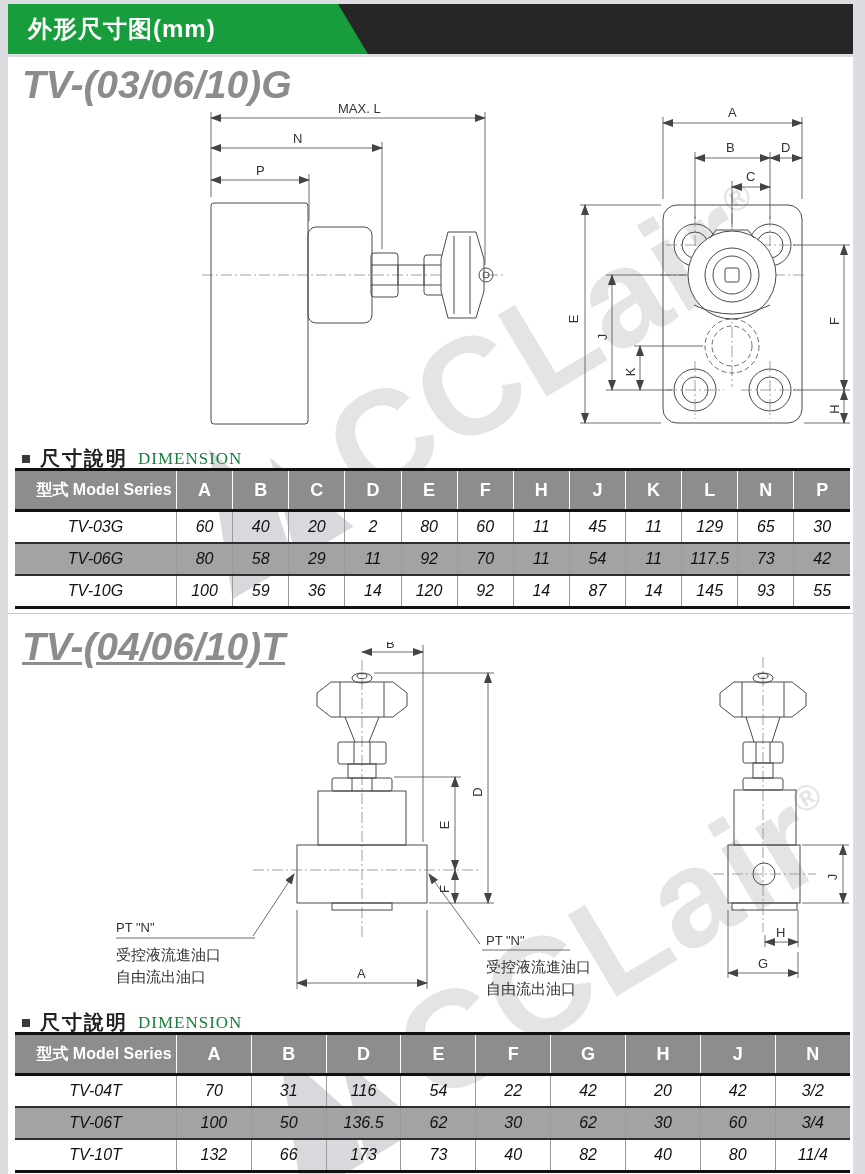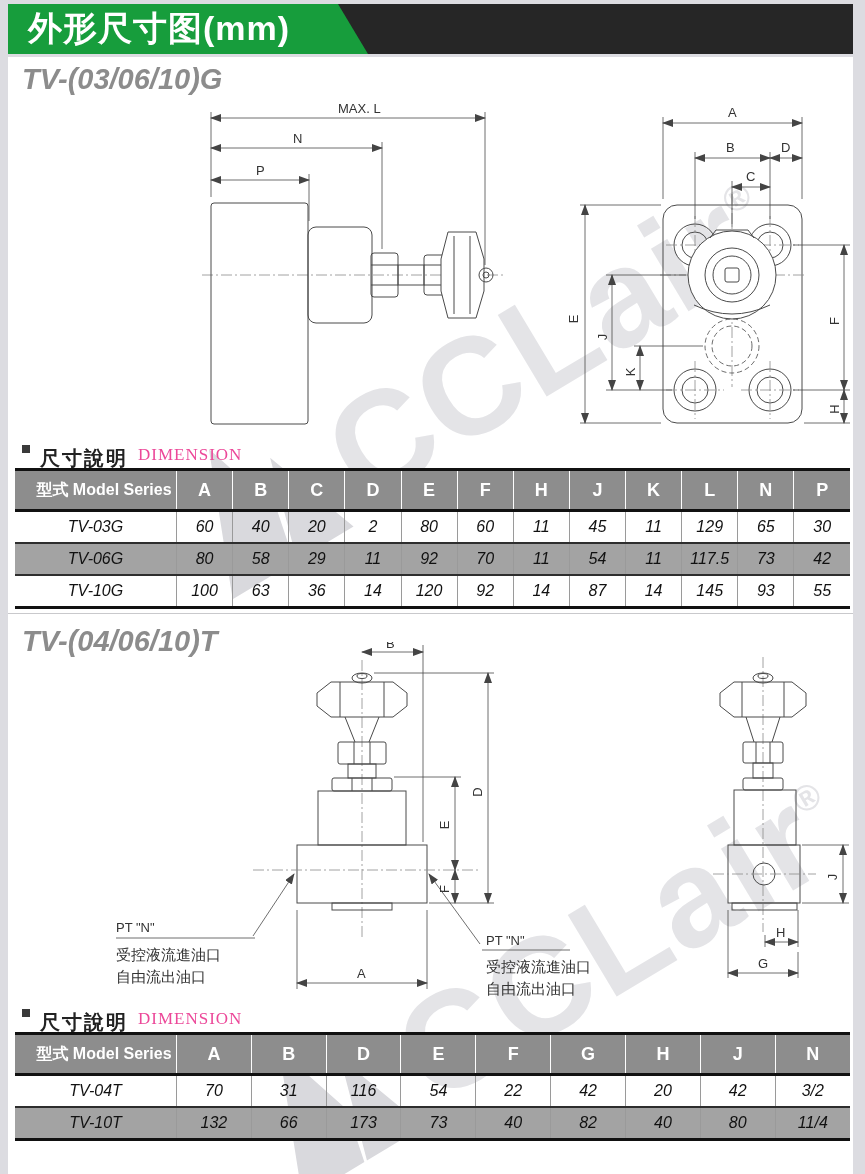--- a/index.html
+++ b/index.html
@@ -2,45 +2,45 @@
 <html><head>
 <meta charset="utf-8">
 <style>
   html,body{margin:0;padding:0;}
   body{width:865px;height:1174px;background:#dcdce1;font-family:"Liberation Sans",sans-serif;position:relative;overflow:hidden;}
   .page{position:absolute;inset:0;}
   
   .band{position:absolute;left:8px;top:4px;width:845px;height:50px;background:#262626;z-index:3;}
   .band-green{position:absolute;left:0;top:0;width:365px;height:50px;background:#179d3c;
               clip-path:polygon(0 0,330px 0,360px 100%,0 100%);}
-  .band-title{position:absolute;left:20px;top:50%;transform:translateY(-50%);font-size:34px;font-weight:bold;color:#fff;letter-spacing:1px;text-align:right;}
+  .band-title{position:absolute;left:20px;top:50%;transform:translateY(-50%);font-size:24px;font-weight:bold;color:#fff;letter-spacing:1px;text-align:right;}
   
   .content{position:absolute;left:8px;top:57px;width:845px;height:1117px;background:#fff;overflow:hidden;}
-  .sec-title{position:absolute;left:14px;font-size:29px;font-weight:bold;font-style:italic;color:#8c8c8c;z-index:2;}
+  .sec-title{position:absolute;left:14px;font-size:39px;font-weight:bold;font-style:italic;color:#8c8c8c;z-index:2;}
   .divider{position:absolute;left:0;top:556px;width:845px;height:1px;background:#c9c9cc;z-index:2;}
   
   .wm{position:absolute;white-space:nowrap;transform:rotate(-31deg);transform-origin:0 50%;z-index:0;color:#e4e4e7;display:flex;align-items:center;gap:14px;}
   .wm .wm-text{font-size:138px;font-weight:bold;letter-spacing:2px;line-height:150px;}
   .wm sup{font-size:36px;vertical-align:60px;}
   .wm svg{display:block;}
   
   .drawing{position:absolute;left:0;z-index:1;}
   .ln{stroke:#4a4a4a;stroke-width:1;fill:none;}
   .lnf{stroke:#4a4a4a;stroke-width:1;fill:#fff;}
   .cl{stroke:#8a8a8a;stroke-width:0.8;fill:none;stroke-dasharray:11 3 2 3;}
   .dsh{stroke:#5a5a5a;stroke-width:0.9;fill:none;stroke-dasharray:5 3;}
   .dim{stroke:#4a4a4a;stroke-width:0.8;fill:none;}
   .dlb{font-size:13px;fill:#333;}
   .plb{font-size:13px;fill:#333;}
   .zlb{font-size:15px;fill:#333;}
   
-  .dim-note{position:absolute;left:14px;z-index:2;display:flex;gap:10px;}
+  .dim-note{position:absolute;left:14px;z-index:2;display:flex;align-items:center;gap:10px;}
   .dim-note .sq{width:8px;height:8px;background:#3a3a3a;display:inline-block;}
   .dim-note .zh{font-size:20px;color:#222;letter-spacing:2px;font-weight:bold;}
-  .dim-note .en{font-family:"Liberation Serif",serif;font-size:17px;color:#ec4899;letter-spacing:1px;}
+  .dim-note .en{font-family:"Liberation Serif",serif;font-size:17px;color:#15803d;letter-spacing:1px;}
   
   table.dims{position:absolute;left:7px;width:835px;border-collapse:collapse;table-layout:fixed;z-index:2;
              border-top:3px solid #111;border-bottom:3px solid #111;background:transparent;}
   table.dims th{background:#8d8d8d;color:#fff;font-size:18px;font-weight:bold;height:36px;
                 border-left:1px solid #fdfdfd;border-bottom:3px solid #111;}
   table.dims th.model{font-size:16px;}
   table.dims th:first-child{border-left:none;padding-left:18px;}
   table.dims td{font-size:16px;color:#111;text-align:center;height:28px;border-left:1px solid #9a9a9a;}
   table.dims td:first-child{border-left:none;}
   table.dims tbody tr{border-top:2px solid #2e2e2e;font-style:italic;}
@@ -235,38 +235,38 @@
             <td>11</td>
             <td>54</td>
             <td>11</td>
             <td>117.5</td>
             <td>73</td>
             <td>42</td>
           </tr>
           <tr>
             <td>TV-10G</td>
             <td>100</td>
-            <td>63</td>
+            <td>59</td>
             <td>36</td>
             <td>14</td>
             <td>120</td>
             <td>92</td>
             <td>14</td>
             <td>87</td>
             <td>14</td>
             <td>145</td>
             <td>93</td>
             <td>55</td>
           </tr>
         </tbody>
       </table>
 
     <div class="divider"></div>
 
-    <div class="sec-title" style="top:568px;">TV-(04/06/10)T</div>
+    <div class="sec-title" style="top:568px;text-decoration:underline;">TV-(04/06/10)T</div>
 
     <svg class="drawing" style="top:585px;" width="845" height="372" viewBox="0 0 845 372">
       <defs>
         <marker id="arr2" markerWidth="11" markerHeight="8" refX="10" refY="4" orient="auto-start-reverse" markerUnits="userSpaceOnUse">
           <path d="M0,0 L11,4 L0,8 Z" fill="#444"></path>
         </marker>
       </defs>
 
       <g>
         <line class="cl" x1="354" y1="18" x2="354" y2="295"></line>
@@ -381,20 +381,32 @@
             <td>31</td>
             <td>116</td>
             <td>54</td>
             <td>22</td>
             <td>42</td>
             <td>20</td>
             <td>42</td>
             <td>3/2</td>
           </tr>
           <tr>
+            <td>TV-06T</td>
+            <td>100</td>
+            <td>50</td>
+            <td>136.5</td>
+            <td>62</td>
+            <td>30</td>
+            <td>62</td>
+            <td>30</td>
+            <td>60</td>
+            <td>3/4</td>
+          </tr>
+          <tr>
             <td>TV-10T</td>
             <td>132</td>
             <td>66</td>
             <td>173</td>
             <td>73</td>
             <td>40</td>
             <td>82</td>
             <td>40</td>
             <td>80</td>
             <td>11/4</td>

